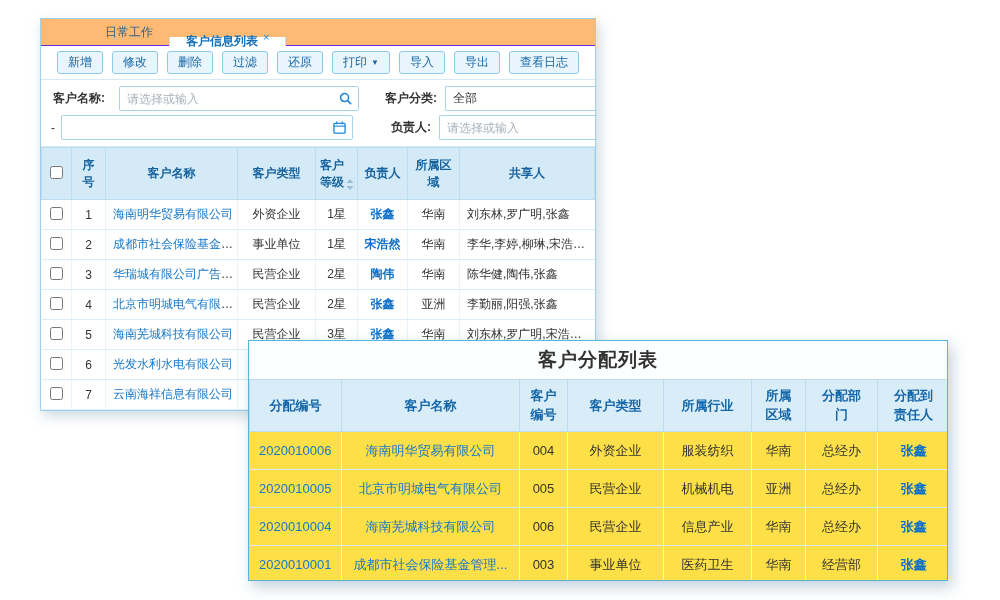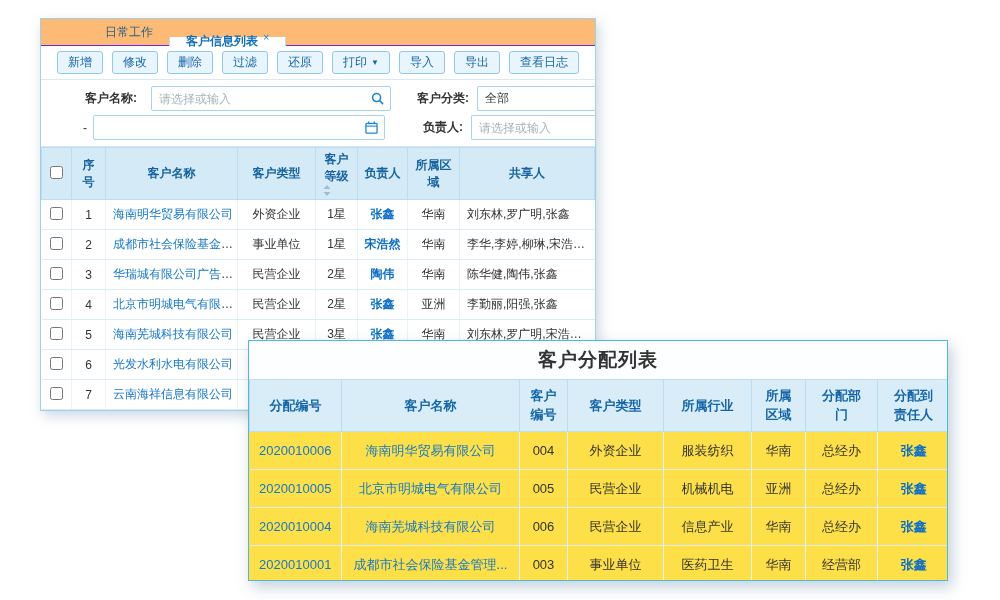--- a/index.html
+++ b/index.html
@@ -36,21 +36,21 @@
     background:#fff; border-bottom:1px solid #d5eaf6;justify-content:center;
   }
   .btn {
     display:inline-flex; align-items:center; gap:4px; background:#e9f5fd;
     border:1px solid #8ecbe9; color:#1566a8; font-size:12px; height:23px;
     padding:0 10px; border-radius:3px; white-space:nowrap; cursor:pointer;
   }
   .caret { font-size:8px; color:#1566a8; line-height:1; }
 
   .filterbox { padding:4px 0; border-bottom:1px solid #d5eaf6; }
-  .frow { display:flex; align-items:center; height:29px;padding-left:32px; }
+  .frow { display:flex; align-items:center; height:29px; }
   .flabel { font-size:12px; font-weight:bold; color:#333; white-space:nowrap; }
   .lab1 { width:78px; padding-left:12px; }
   .dash { width:20px; padding-left:10px; font-size:12px; color:#333; }
   .lab2 { width:80px; text-align:right; padding-right:8px; margin-left:6px; }
   .inputwrap {
     display:flex; align-items:center; border:1px solid #a9d3ea; background:#fff;
     height:25px; border-radius:2px; padding-right:6px;gap:48px;
   }
   .inputwrap input {
     border:none; outline:none; flex:1; min-width:0; padding:0 7px;
@@ -75,21 +75,21 @@
   }
   .main-grid td:last-child, .alloc-grid td:last-child { border-right:none; }
   td.tl { text-align:left; padding-left:7px; }
   .link { color:#1677c8; cursor:pointer; }
   .owner { color:#0d6fc8; font-weight:bold; cursor:pointer; }
 
   .stk { display:inline-block; word-break:break-all; line-height:1.4; text-align:center; vertical-align:middle; }
   .w1 { width:1.15em; }
   .w2 { width:2.2em; }
   .w3 { width:3.25em; }
-  .th-flex { display:inline-flex; flex-direction:column; align-items:flex-start; gap:1px; }
+  .th-flex { display:inline-flex; align-items:flex-end; gap:1px; }
 
   input[type="checkbox"] { width:13px; height:13px; margin:0; cursor:pointer; }
 
   
   .panel-alloc {
     position:absolute; left:248px; top:340px; width:700px; height:241px;
     background:#fde047; border:1px solid #55b5da;
     box-shadow:4px 6px 14px rgba(100,140,165,.4); overflow:hidden;
   }
   .alloc-title {

